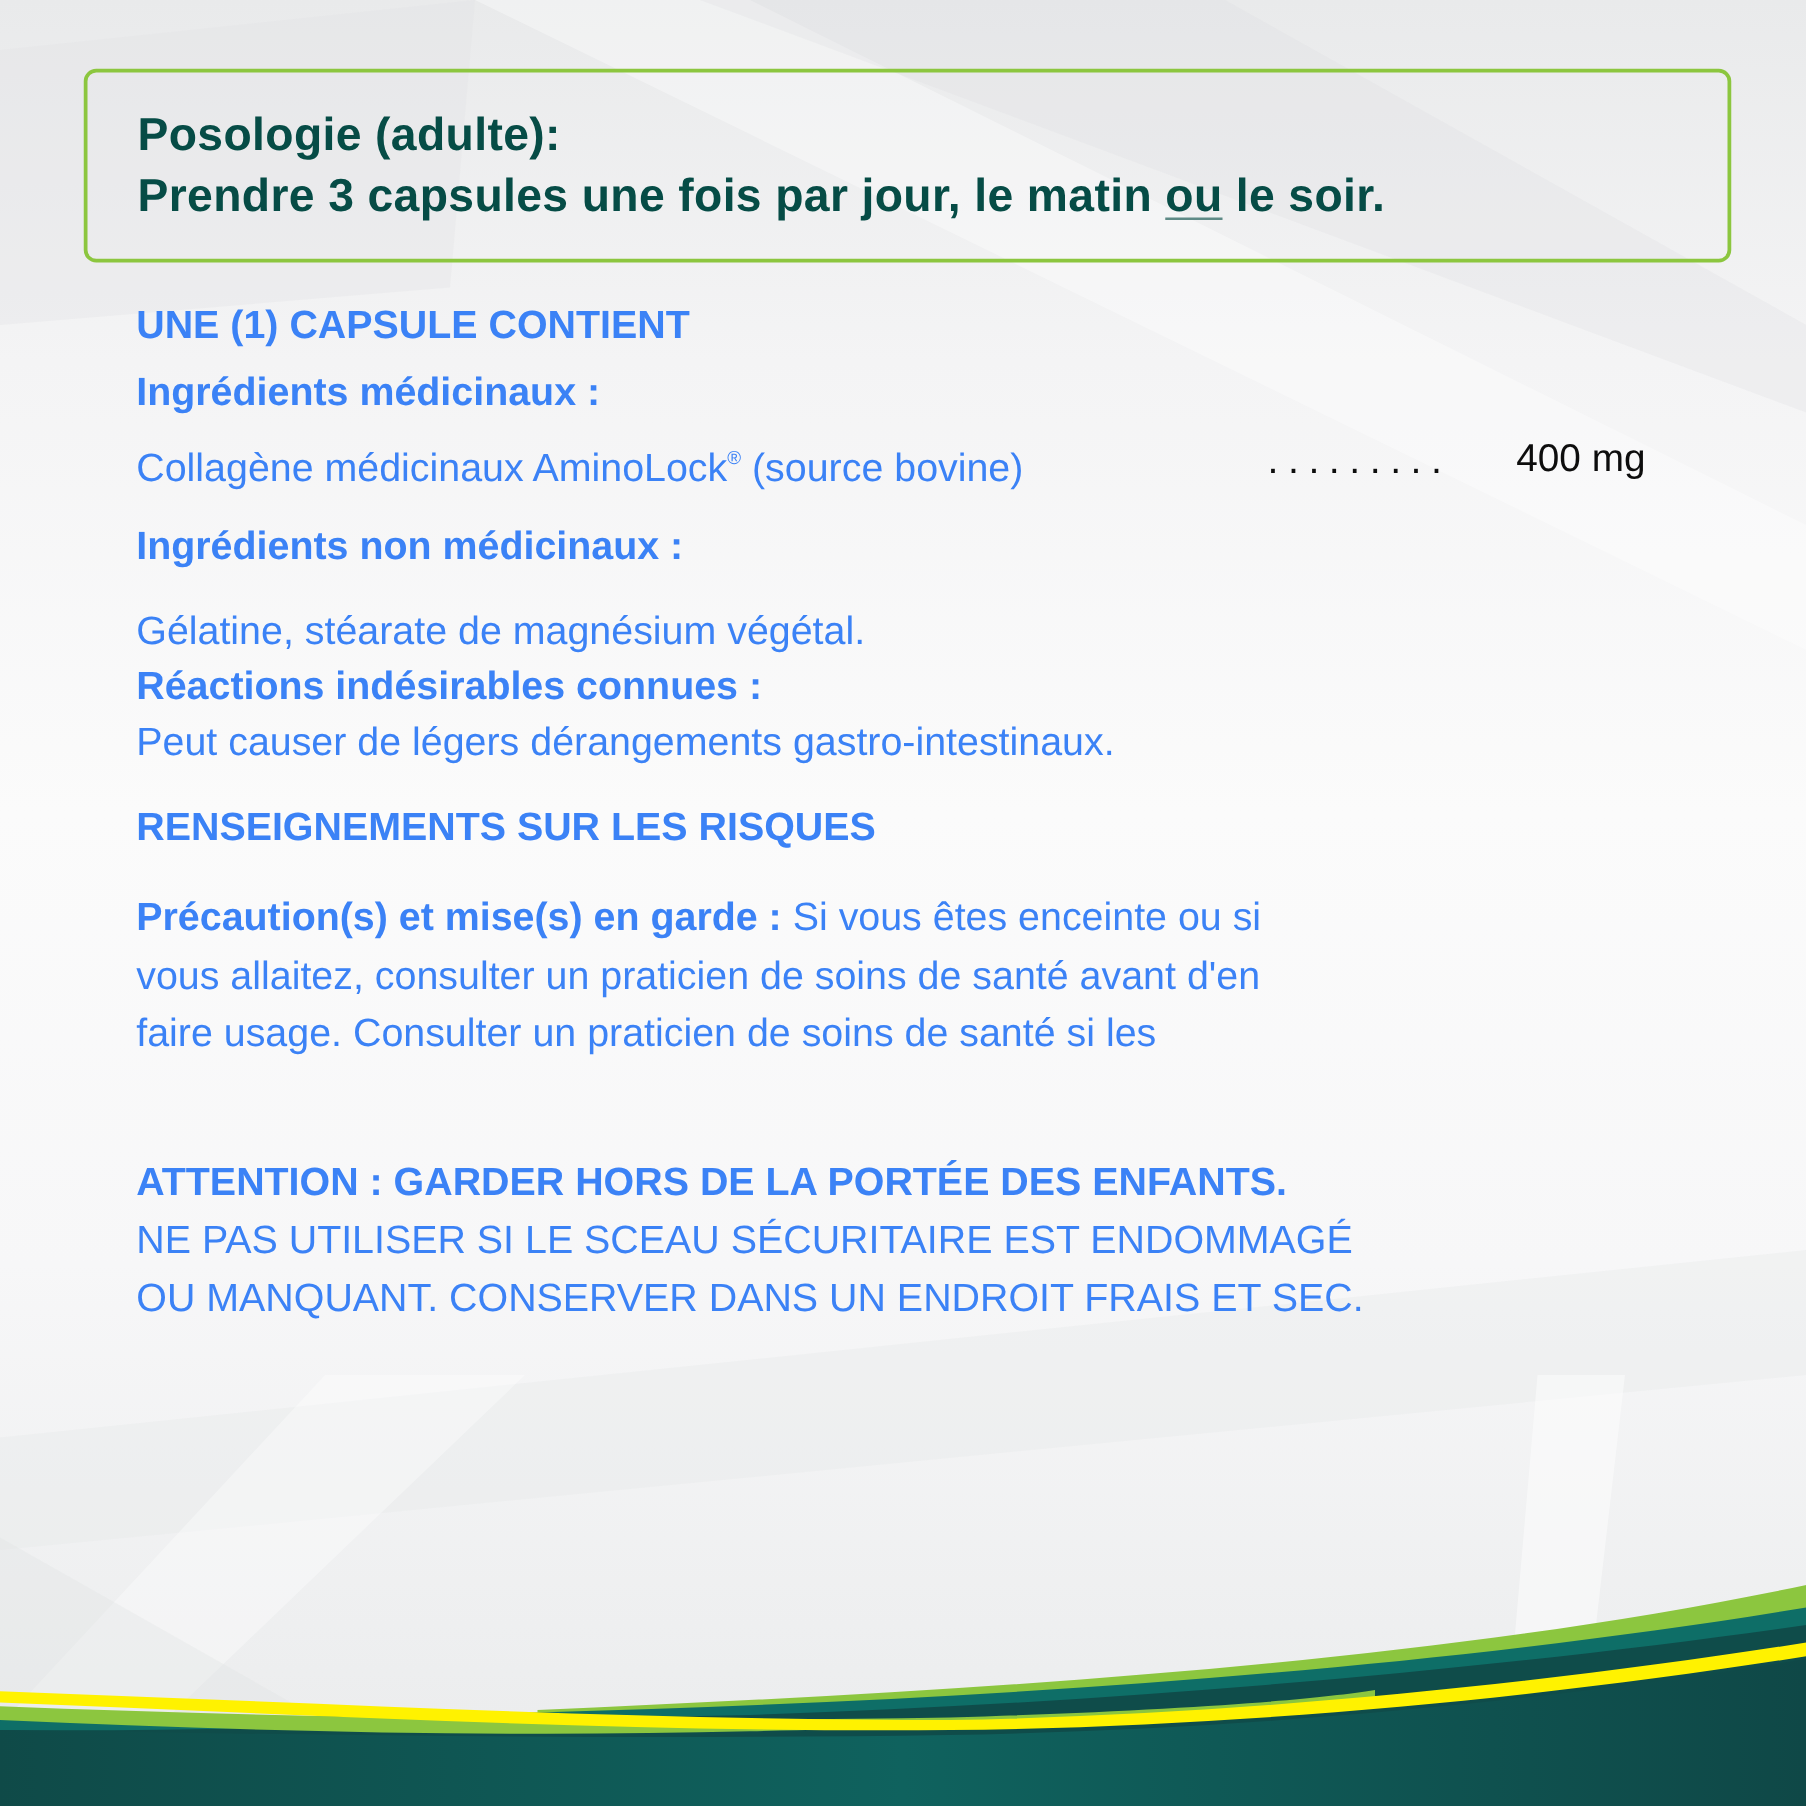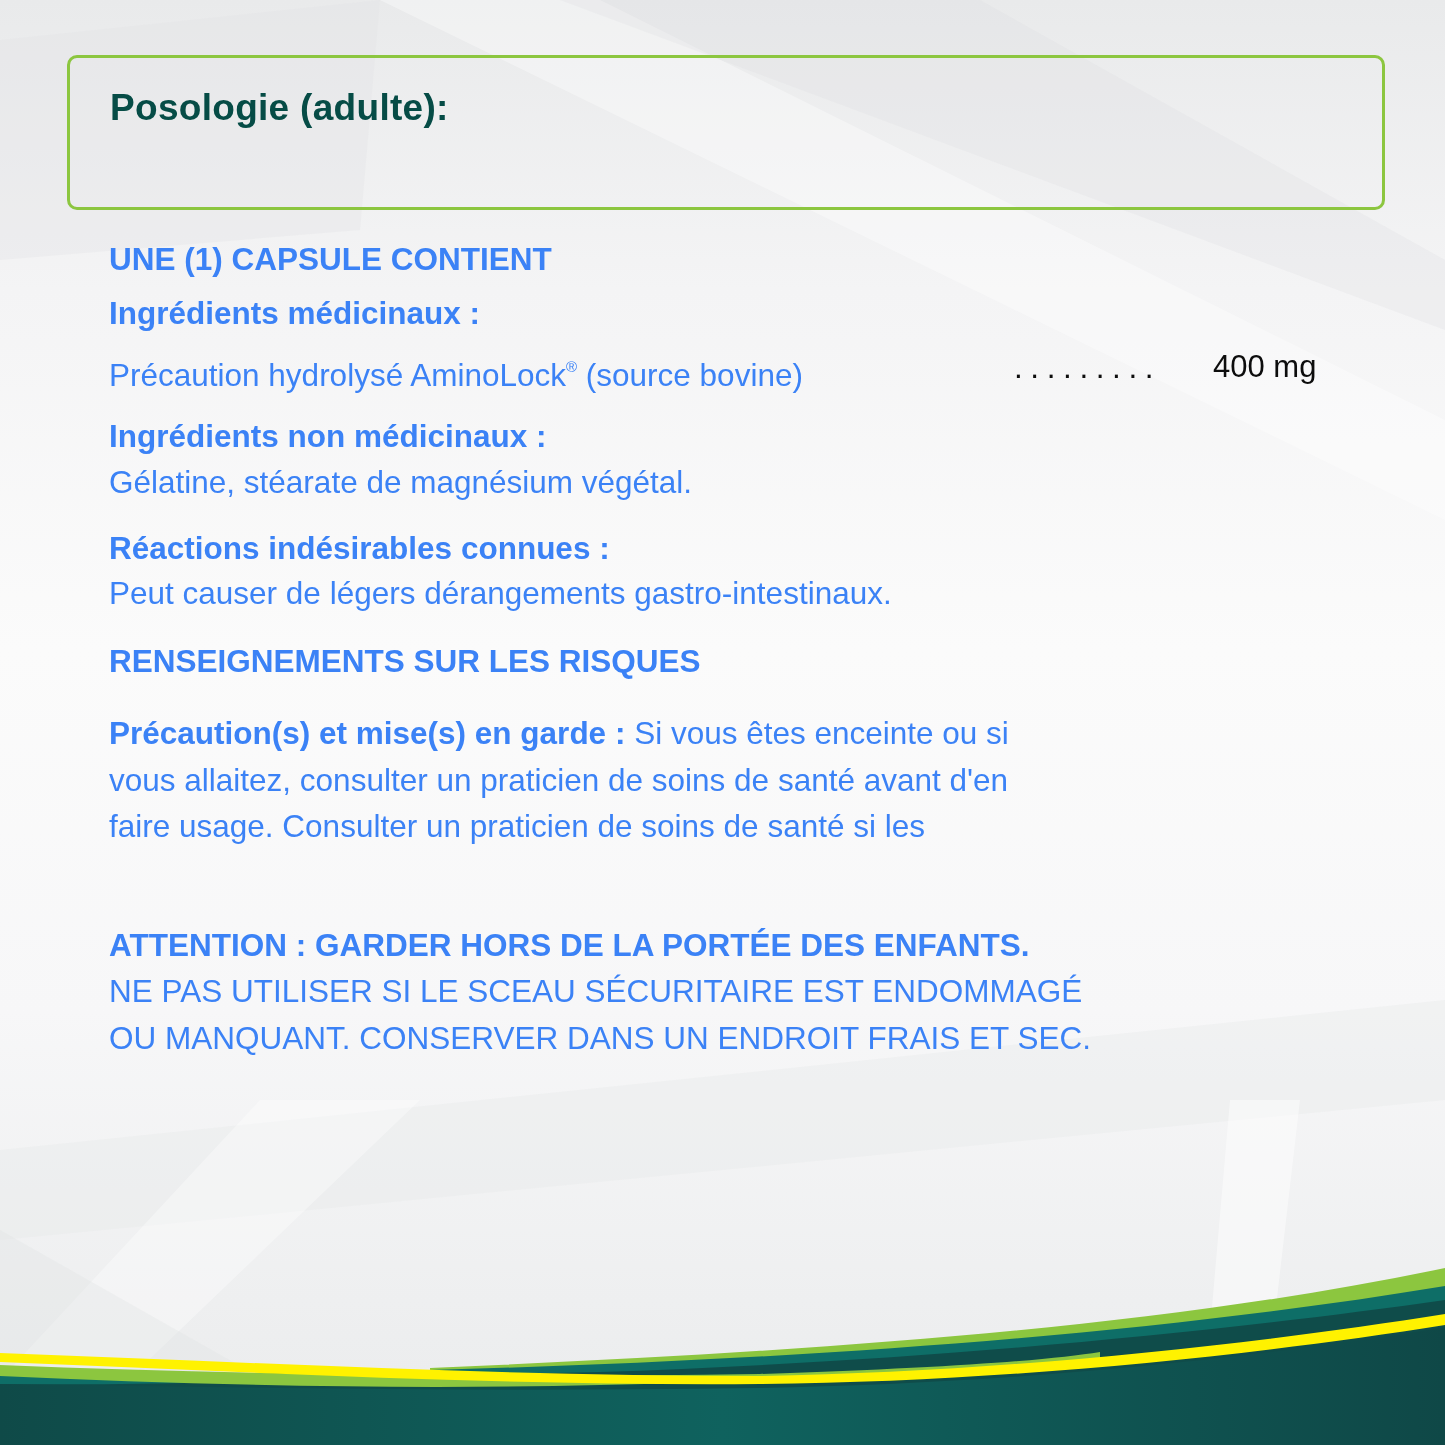--- a/index.html
+++ b/index.html
@@ -99,31 +99,32 @@
   <polygon points="0,1150 1445,1000 1445,1100 0,1240" fill="#e6e7e9" opacity="0.35"></polygon>
   <polygon points="260,1100 420,1100 60,1445 0,1445 0,1380" fill="#ffffff" opacity="0.35"></polygon>
   <polygon points="1230,1100 1300,1100 1260,1445 1200,1445" fill="#ffffff" opacity="0.45"></polygon>
   <polygon points="0,1230 300,1400 0,1445" fill="#dfe0e2" opacity="0.3"></polygon>
 </svg>
 
 <div class="page">
 
   <div class="dosage-box">
     <div class="dosage-line l1">Posologie (adulte):</div>
+    <div class="dosage-line l2"><span>Prendre 3 capsules une fois par jour, le matin </span><span class="u">ou</span><span> le soir.</span></div>
   </div>
 
   <div class="txt b" style="top:239px;">UNE (1) CAPSULE CONTIENT</div>
   <div class="txt b" style="top:293px;">Ingrédients médicinaux :</div>
 
-  <div class="txt" style="top:347px;"><span>Précaution hydrolysé AminoLock</span><span class="sup">®</span><span> (source bovine)</span></div>
+  <div class="txt" style="top:347px;"><span>Collagène médicinaux AminoLock</span><span class="sup">®</span><span> (source bovine)</span></div>
   <div class="dots" style="top:347px; line-height:40px;">.........</div>
   <div class="amount" style="top:347px; line-height:40px;">400 mg</div>
 
   <div class="txt b" style="top:416px;">Ingrédients non médicinaux :</div>
-  <div class="txt" style="top:462px;">Gélatine, stéarate de magnésium végétal.</div>
+  <div class="txt" style="top:484px;">Gélatine, stéarate de magnésium végétal.</div>
 
   <div class="txt b" style="top:528px;">Réactions indésirables connues :</div>
   <div class="txt" style="top:573px;">Peut causer de légers dérangements gastro-intestinaux.</div>
 
   <div class="txt b" style="top:641px;">RENSEIGNEMENTS SUR LES RISQUES</div>
 
   <div class="txt" style="top:713px;"><span class="b">Précaution(s) et mise(s) en garde :</span><span> Si vous êtes enceinte ou si</span></div>
   <div class="txt" style="top:760px;">vous allaitez, consulter un praticien de soins de santé avant d'en</div>
   <div class="txt" style="top:806px;">faire usage. Consulter un praticien de soins de santé si les</div>
 

